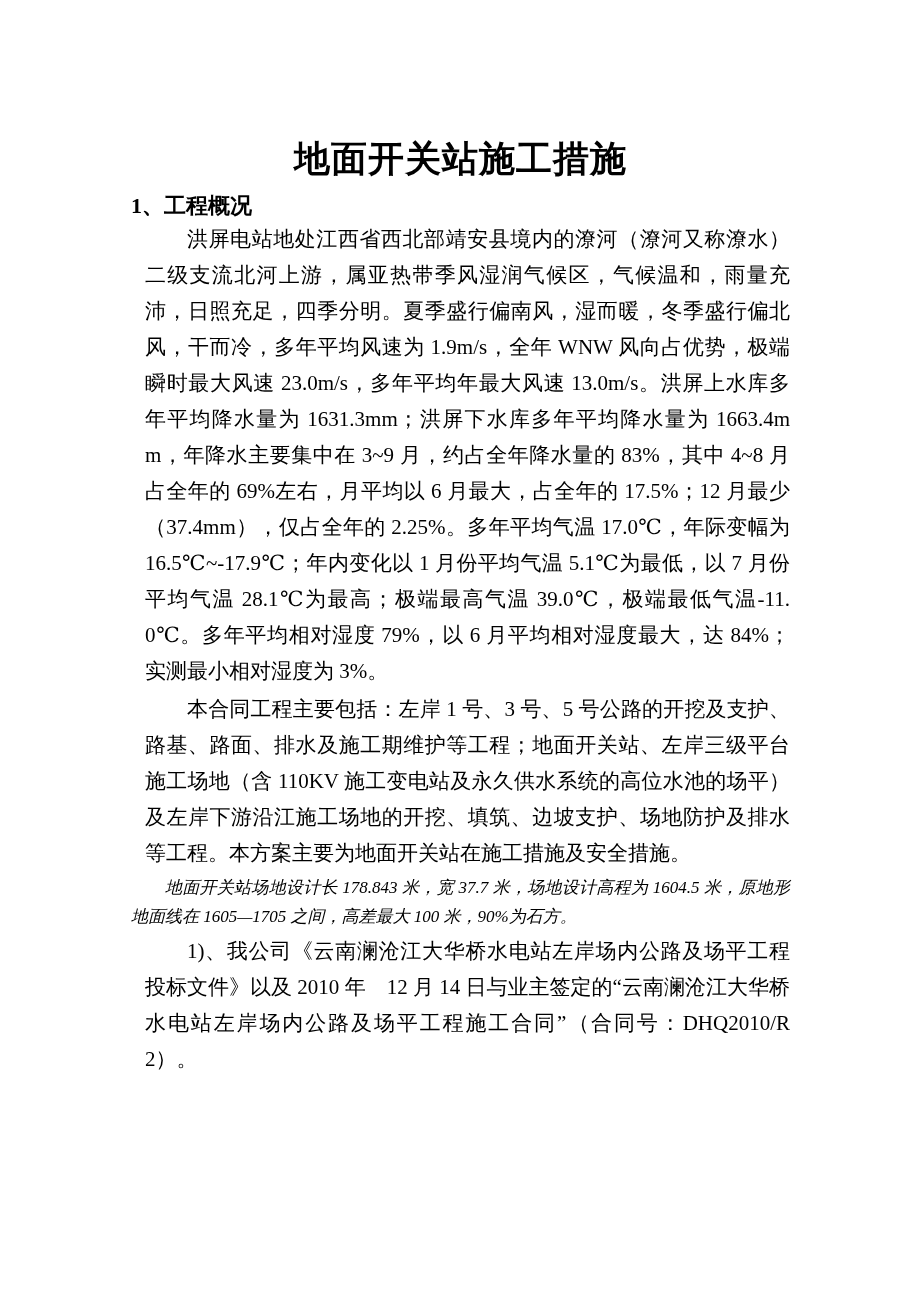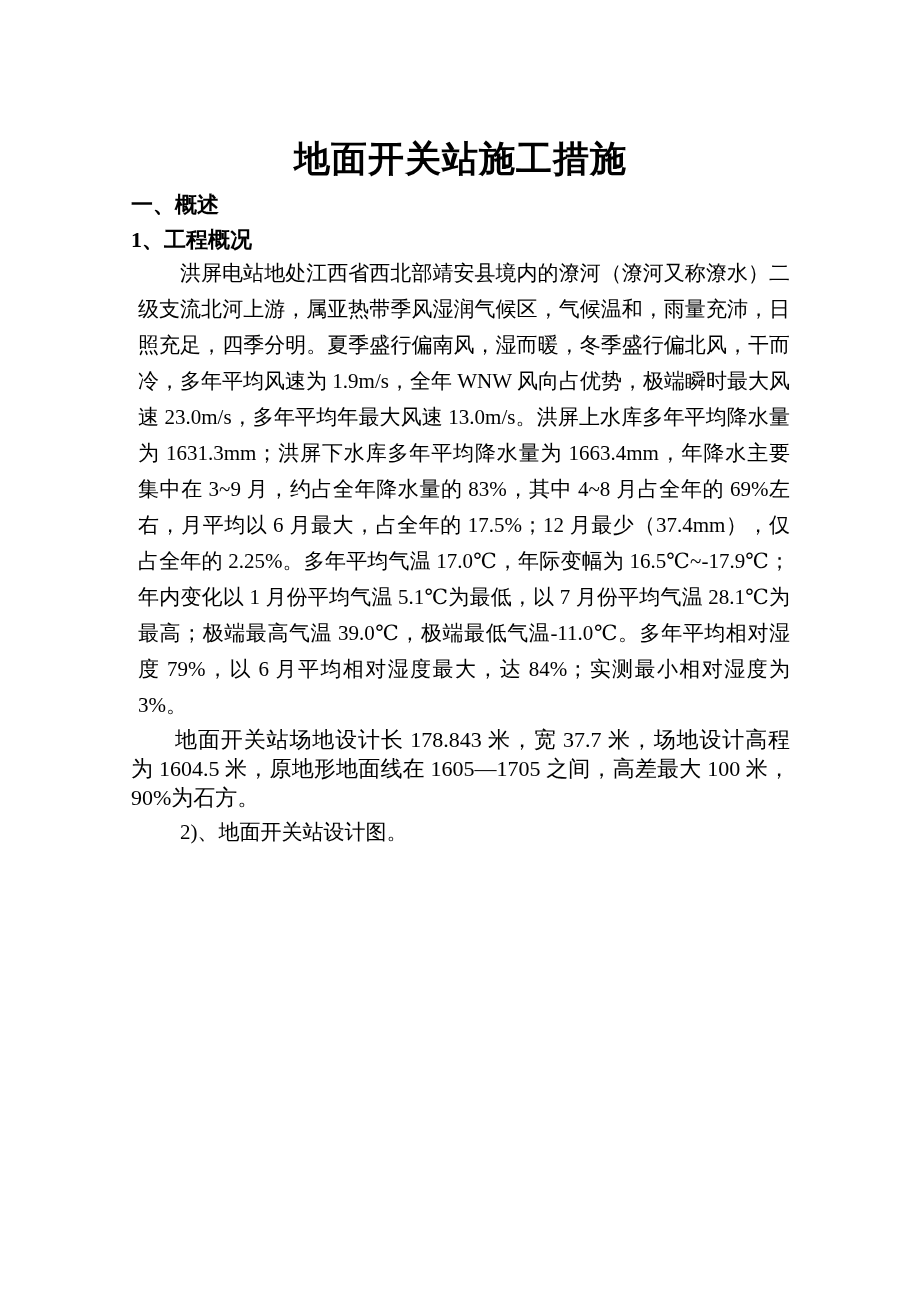--- a/index.html
+++ b/index.html
@@ -39,48 +39,49 @@
     font-size: 22px;
     font-weight: bold;
     line-height: 26px;
     margin: 9px 0 0 0;
   }
   .body-para {
     font-size: 21px;
     line-height: 36px;
     text-align: justify;
     text-indent: 2em;
-    margin: 2px 0 0 7px;
+    margin: 2px 0 0 14px;
     word-break: break-all;
   }
   .small-para {
-    font-size: 22px;
+    font-size: 17px;
     line-height: 29px;
     text-align: justify;
     text-indent: 2em;
     margin: 2px 0 0 0;
     word-break: break-all;
+    font-style: italic;
   }
 </style>
 </head>
 <body>
 
 <div class="page">
 
   <h1 class="doc-title">地面开关站施工措施</h1>
 
-  <h2 class="h-level1">一、概述</h2>
 
   <h3 class="h-level2">1、工程概况</h3>
 
   <p class="body-para">洪屏电站地处江西省西北部靖安县境内的潦河（潦河又称潦水）二级支流北河上游，属亚热带季风湿润气候区，气候温和，雨量充沛，日照充足，四季分明。夏季盛行偏南风，湿而暖，冬季盛行偏北风，干而冷，多年平均风速为 1.9m/s，全年 WNW 风向占优势，极端瞬时最大风速 23.0m/s，多年平均年最大风速 13.0m/s。洪屏上水库多年平均降水量为 1631.3mm；洪屏下水库多年平均降水量为 1663.4mm，年降水主要集中在 3~9 月，约占全年降水量的 83%，其中 4~8 月占全年的 69%左右，月平均以 6 月最大，占全年的 17.5%；12 月最少（37.4mm），仅占全年的 2.25%。多年平均气温 17.0℃，年际变幅为 16.5℃~-17.9℃；年内变化以 1 月份平均气温 5.1℃为最低，以 7 月份平均气温 28.1℃为最高；极端最高气温 39.0℃，极端最低气温-11.0℃。多年平均相对湿度 79%，以 6 月平均相对湿度最大，达 84%；实测最小相对湿度为 3%。</p>
 
+  <p class="body-para">本合同工程主要包括：左岸 1 号、3 号、5 号公路的开挖及支护、路基、路面、排水及施工期维护等工程；地面开关站、左岸三级平台施工场地（含 110KV 施工变电站及永久供水系统的高位水池的场平）及左岸下游沿江施工场地的开挖、填筑、边坡支护、场地防护及排水等工程。本方案主要为地面开关站在施工措施及安全措施。</p>
 
   <p class="small-para">地面开关站场地设计长 178.843 米，宽 37.7 米，场地设计高程为 1604.5 米，原地形地面线在 1605—1705 之间，高差最大 100 米，90%为石方。</p>
 
 
 
+  <p class="body-para">1)、我公司《云南澜沧江大华桥水电站左岸场内公路及场平工程投标文件》以及 2010 年　12 月 14 日与业主签定的“云南澜沧江大华桥水电站左岸场内公路及场平工程施工合同”（合同号：DHQ2010/R2）。</p>
 
-  <p class="body-para">2)、地面开关站设计图。</p>
 
 
 
 </div>
 
 </body></html>

